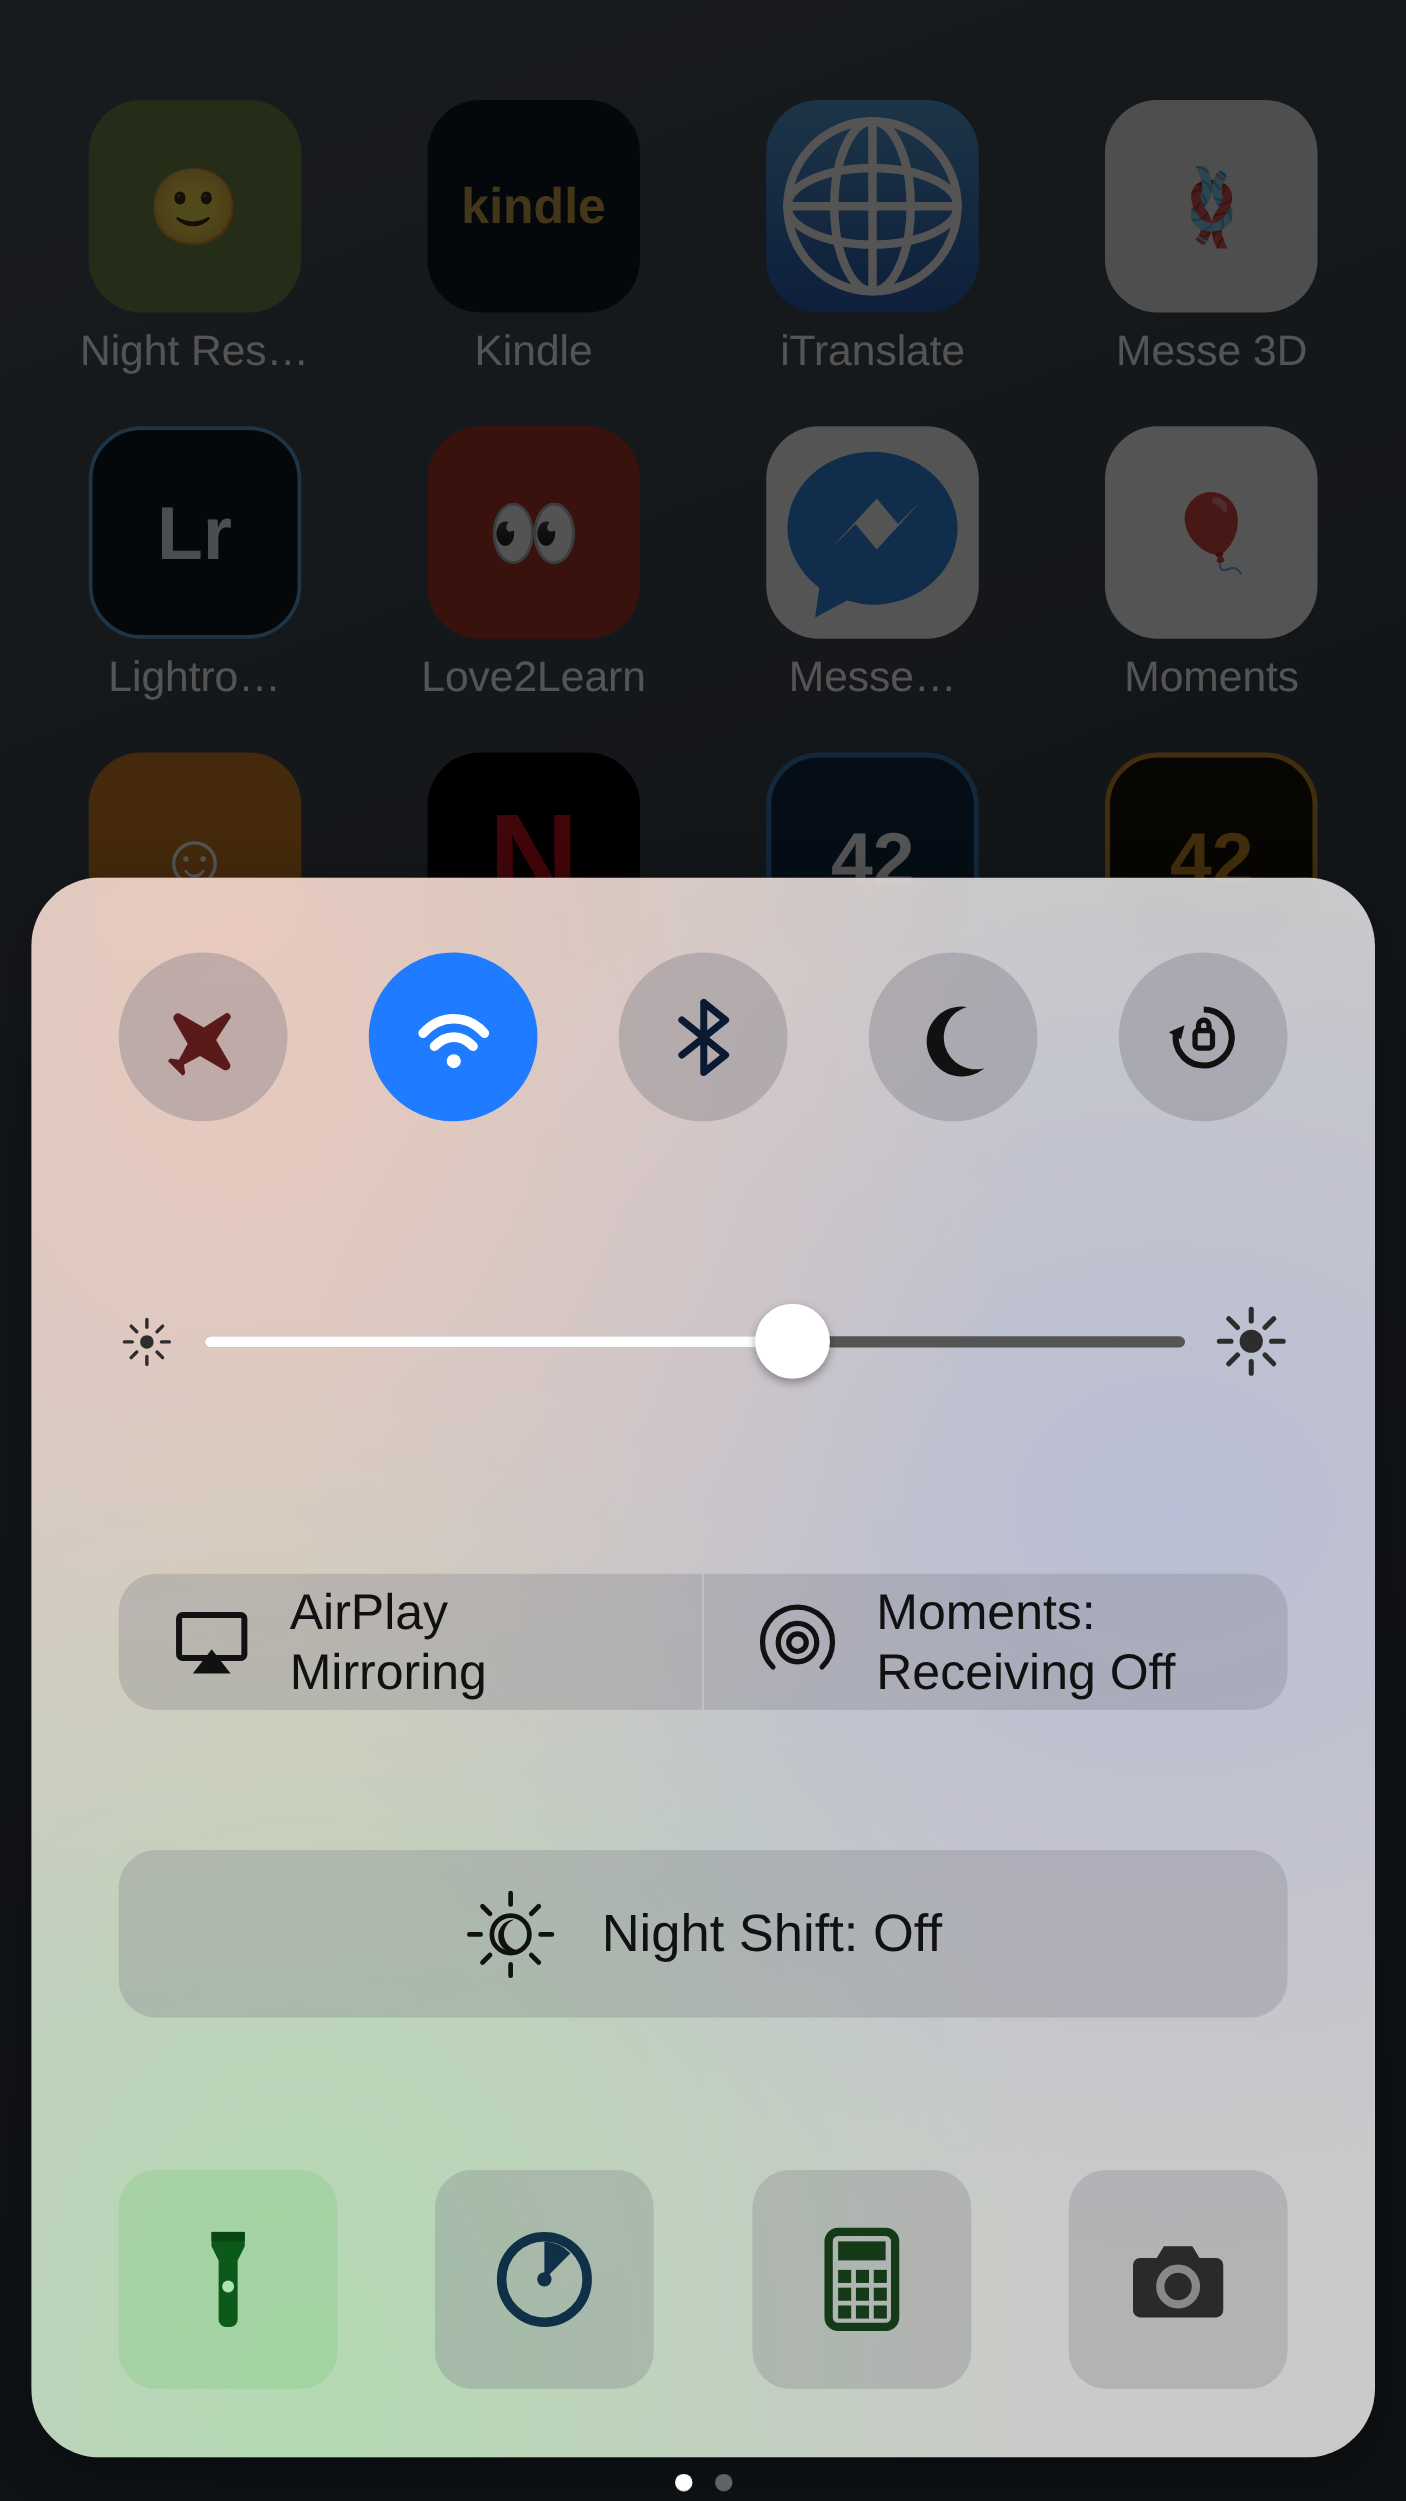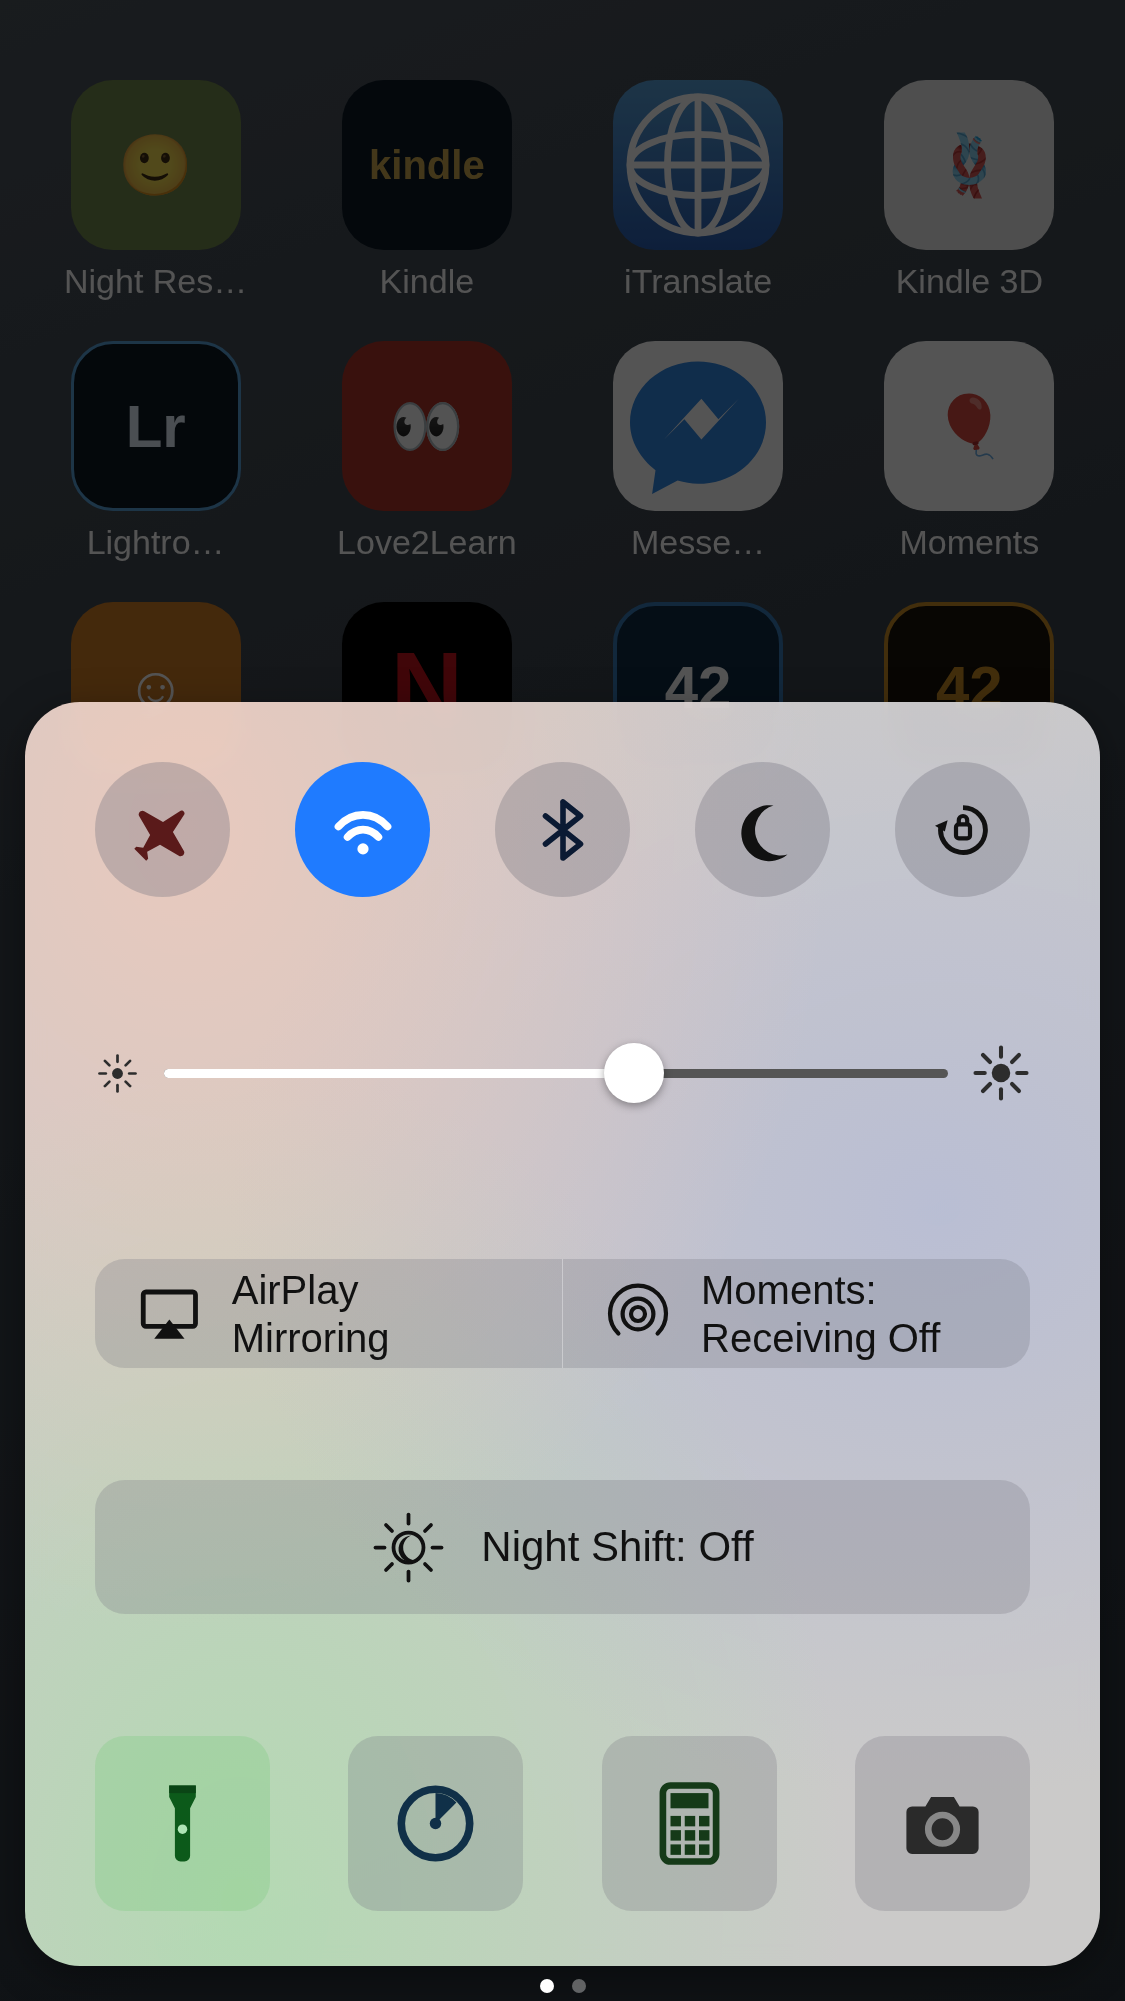--- a/index.html
+++ b/index.html
@@ -136,21 +136,21 @@
             <ellipse cx="50" cy="50" rx="40" ry="18"></ellipse>
             <ellipse cx="50" cy="50" rx="18" ry="40"></ellipse>
             <line x1="10" y1="50" x2="90" y2="50"></line>
             <line x1="50" y1="10" x2="50" y2="90"></line>
         </svg>
       </div>
       <div class="app-label">iTranslate</div>
     </div>
     <div class="app">
       <div class="app-icon ic-knots">🪢</div>
-      <div class="app-label">Kindle 3D</div>
+      <div class="app-label">Messe 3D</div>
     </div>
 
     <div class="app">
       <div class="app-icon ic-lightroom">Lr</div>
       <div class="app-label notif-dot">Lightro…</div>
     </div>
     <div class="app">
       <div class="app-icon ic-love">👀</div>
       <div class="app-label">Love2Learn</div>
     </div>

